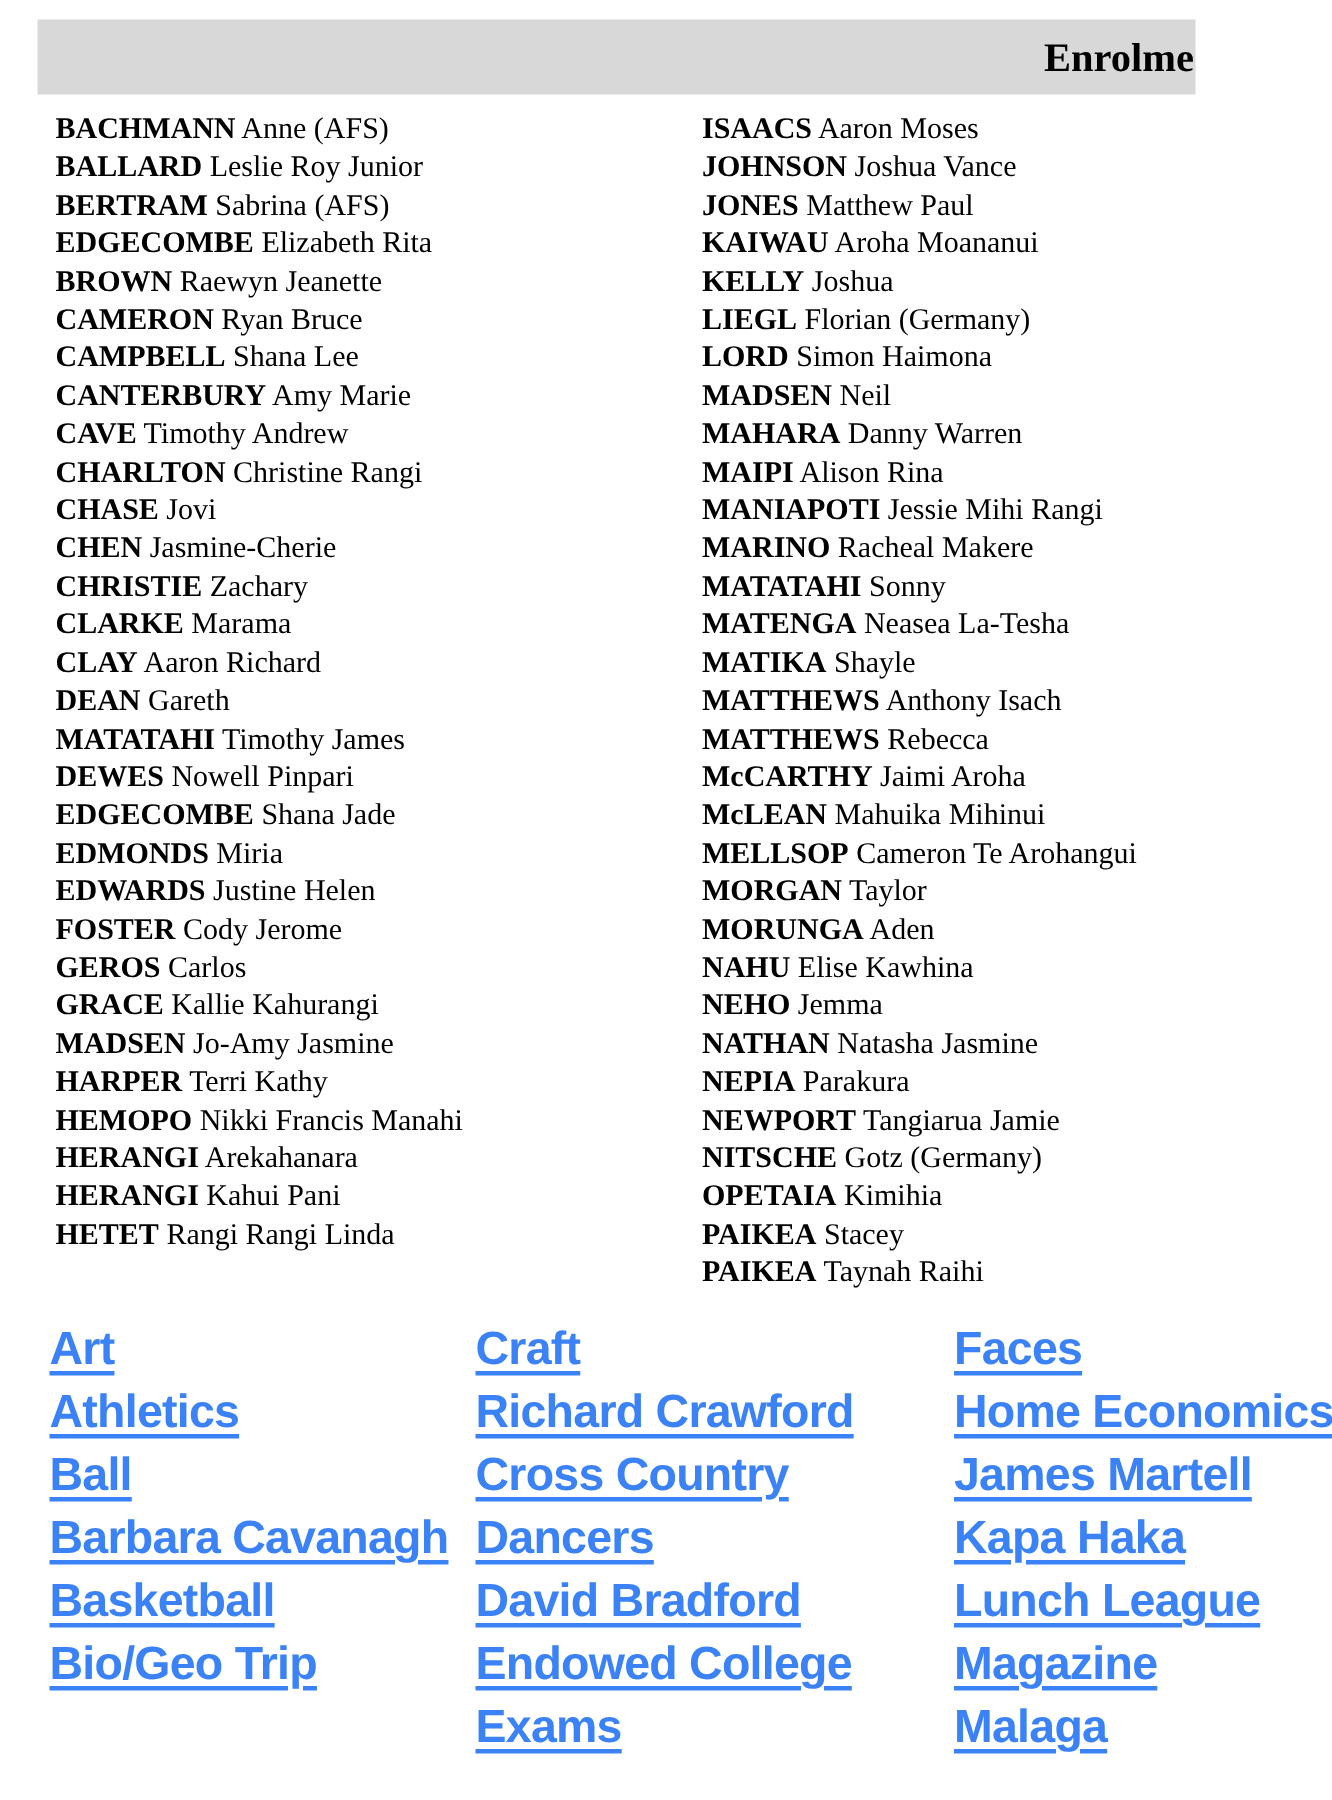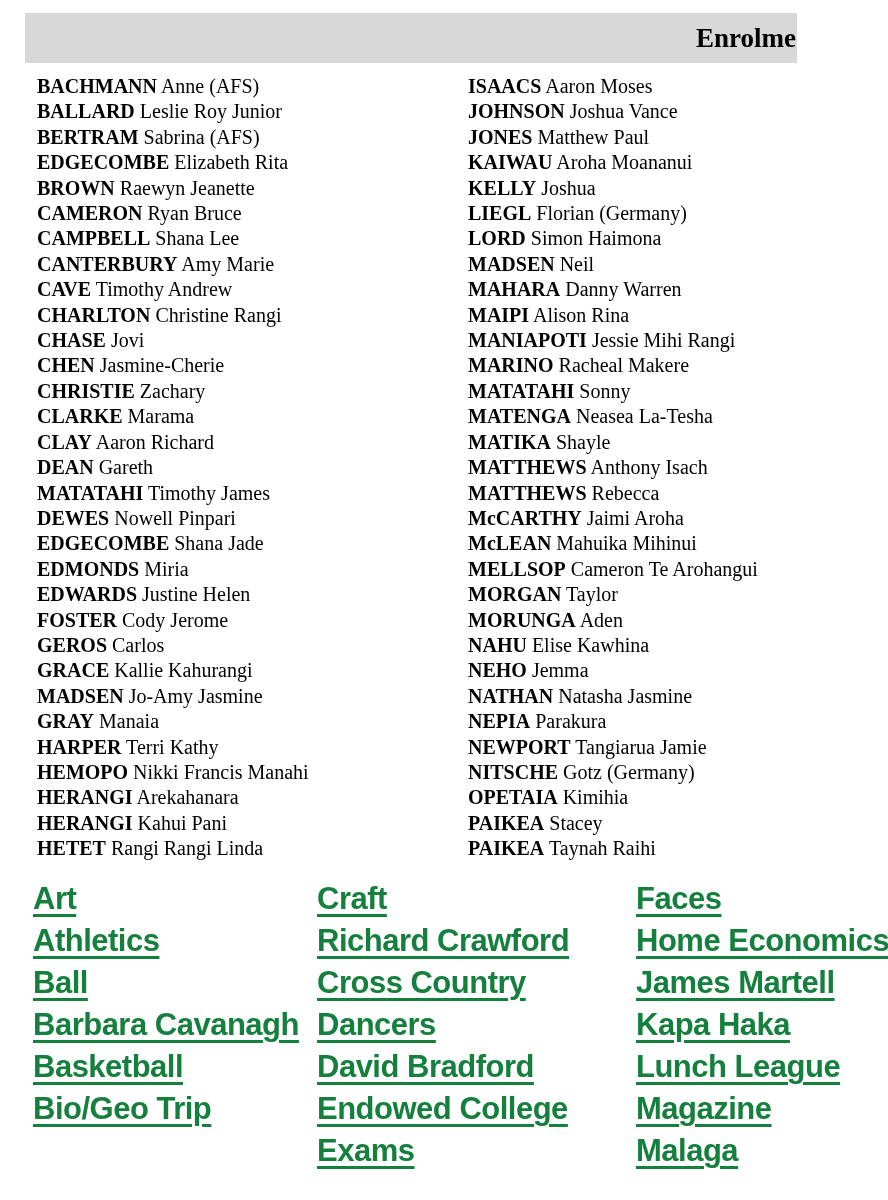--- a/index.html
+++ b/index.html
@@ -47,21 +47,21 @@
   .links-col-1 { left: 33px;  }
   .links-col-2 { left: 317px; }
   .links-col-3 { left: 636px; }
   .link-item {
     display: table;
     font-family: "Liberation Sans", "DejaVu Sans", sans-serif;
     font-weight: bold;
     font-size: 31px;
     letter-spacing: -0.5px;
     line-height: 42px;
-    color: #15803d;
+    color: #3b82f6;
     white-space: nowrap;
     text-decoration: underline;
     text-decoration-thickness: 3px;
     text-underline-offset: 5px;
     cursor: pointer;
   }
 </style>
 </head>
 <body>
 
@@ -88,21 +88,20 @@
     <div class="roster-entry"><span class="roster-surname">DEAN</span><span> Gareth</span></div>
     <div class="roster-entry"><span class="roster-surname">MATATAHI</span><span> Timothy James</span></div>
     <div class="roster-entry"><span class="roster-surname">DEWES</span><span> Nowell Pinpari</span></div>
     <div class="roster-entry"><span class="roster-surname">EDGECOMBE</span><span> Shana Jade</span></div>
     <div class="roster-entry"><span class="roster-surname">EDMONDS</span><span> Miria</span></div>
     <div class="roster-entry"><span class="roster-surname">EDWARDS</span><span> Justine Helen</span></div>
     <div class="roster-entry"><span class="roster-surname">FOSTER</span><span> Cody Jerome</span></div>
     <div class="roster-entry"><span class="roster-surname">GEROS</span><span> Carlos</span></div>
     <div class="roster-entry"><span class="roster-surname">GRACE</span><span> Kallie Kahurangi</span></div>
     <div class="roster-entry"><span class="roster-surname">MADSEN</span><span> Jo-Amy Jasmine</span></div>
-    <div class="roster-entry"><span class="roster-surname">GRAY</span><span> Manaia</span></div>
     <div class="roster-entry"><span class="roster-surname">HARPER</span><span> Terri Kathy</span></div>
     <div class="roster-entry"><span class="roster-surname">HEMOPO</span><span> Nikki Francis Manahi</span></div>
     <div class="roster-entry"><span class="roster-surname">HERANGI</span><span> Arekahanara</span></div>
     <div class="roster-entry"><span class="roster-surname">HERANGI</span><span> Kahui Pani</span></div>
     <div class="roster-entry"><span class="roster-surname">HETET</span><span> Rangi Rangi Linda</span></div>
   </div>
 
 <div class="roster-column roster-right">
     <div class="roster-entry"><span class="roster-surname">ISAACS</span><span> Aaron Moses</span></div>
     <div class="roster-entry"><span class="roster-surname">JOHNSON</span><span> Joshua Vance</span></div>

